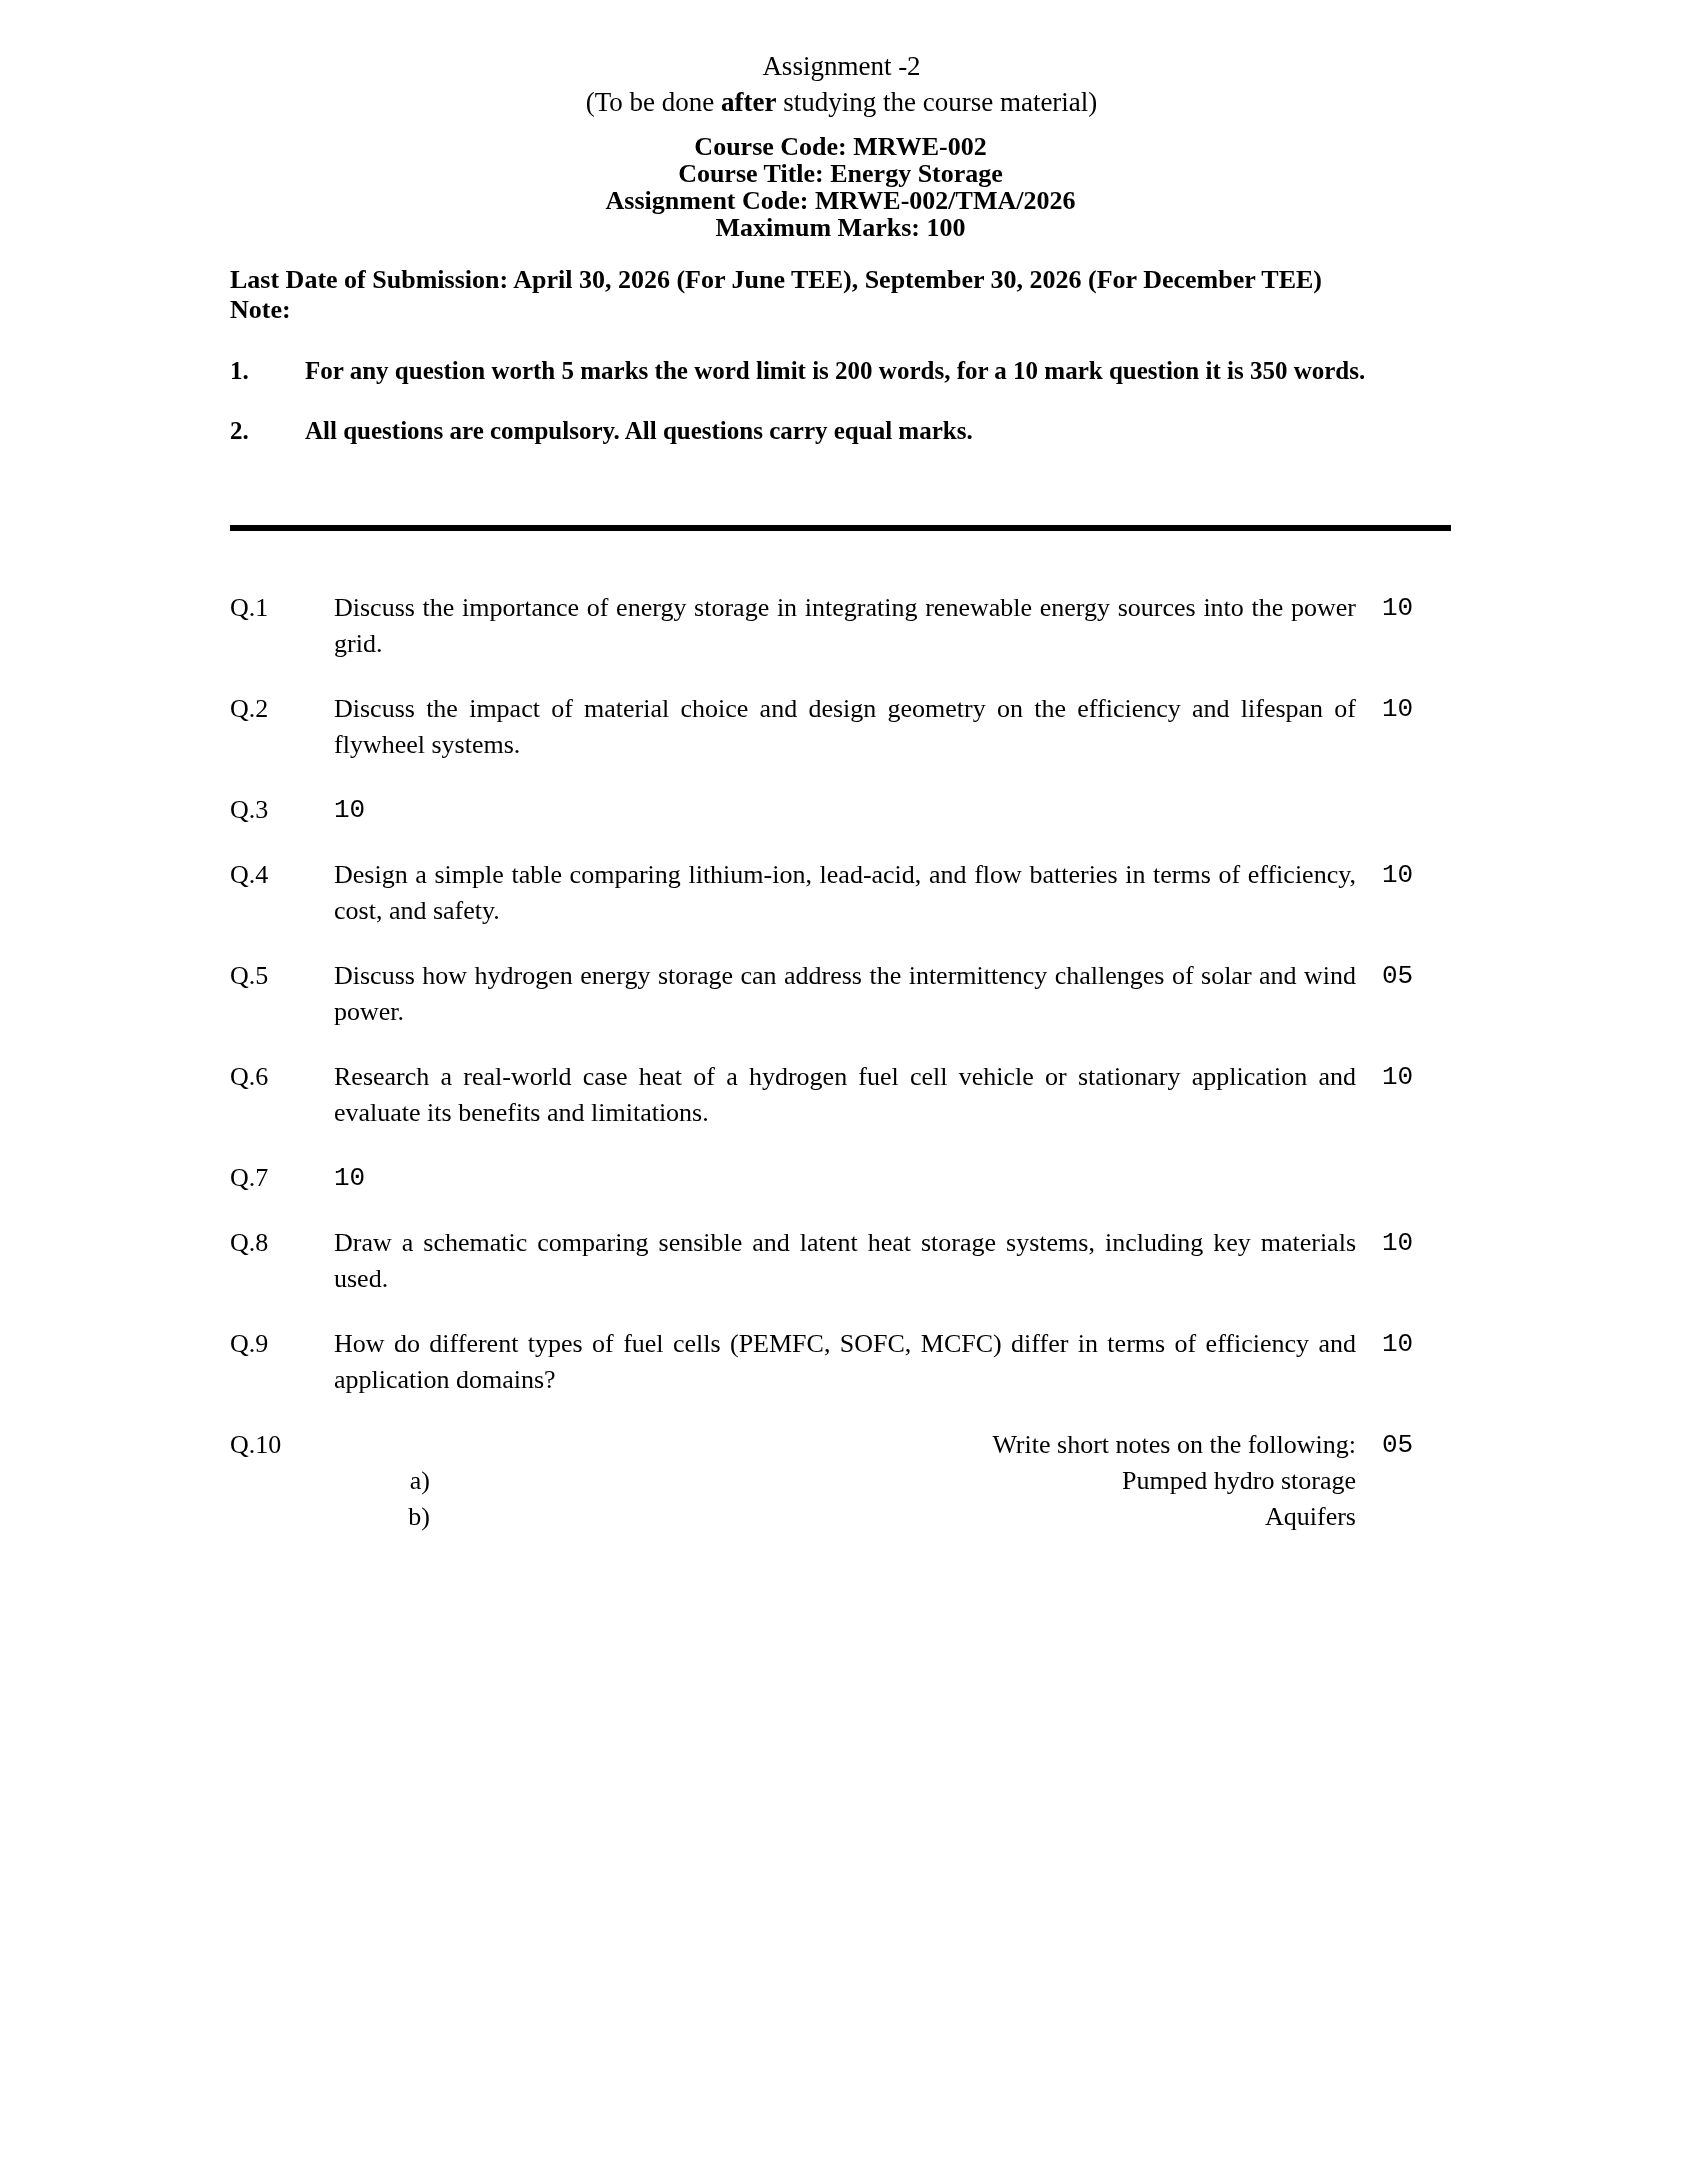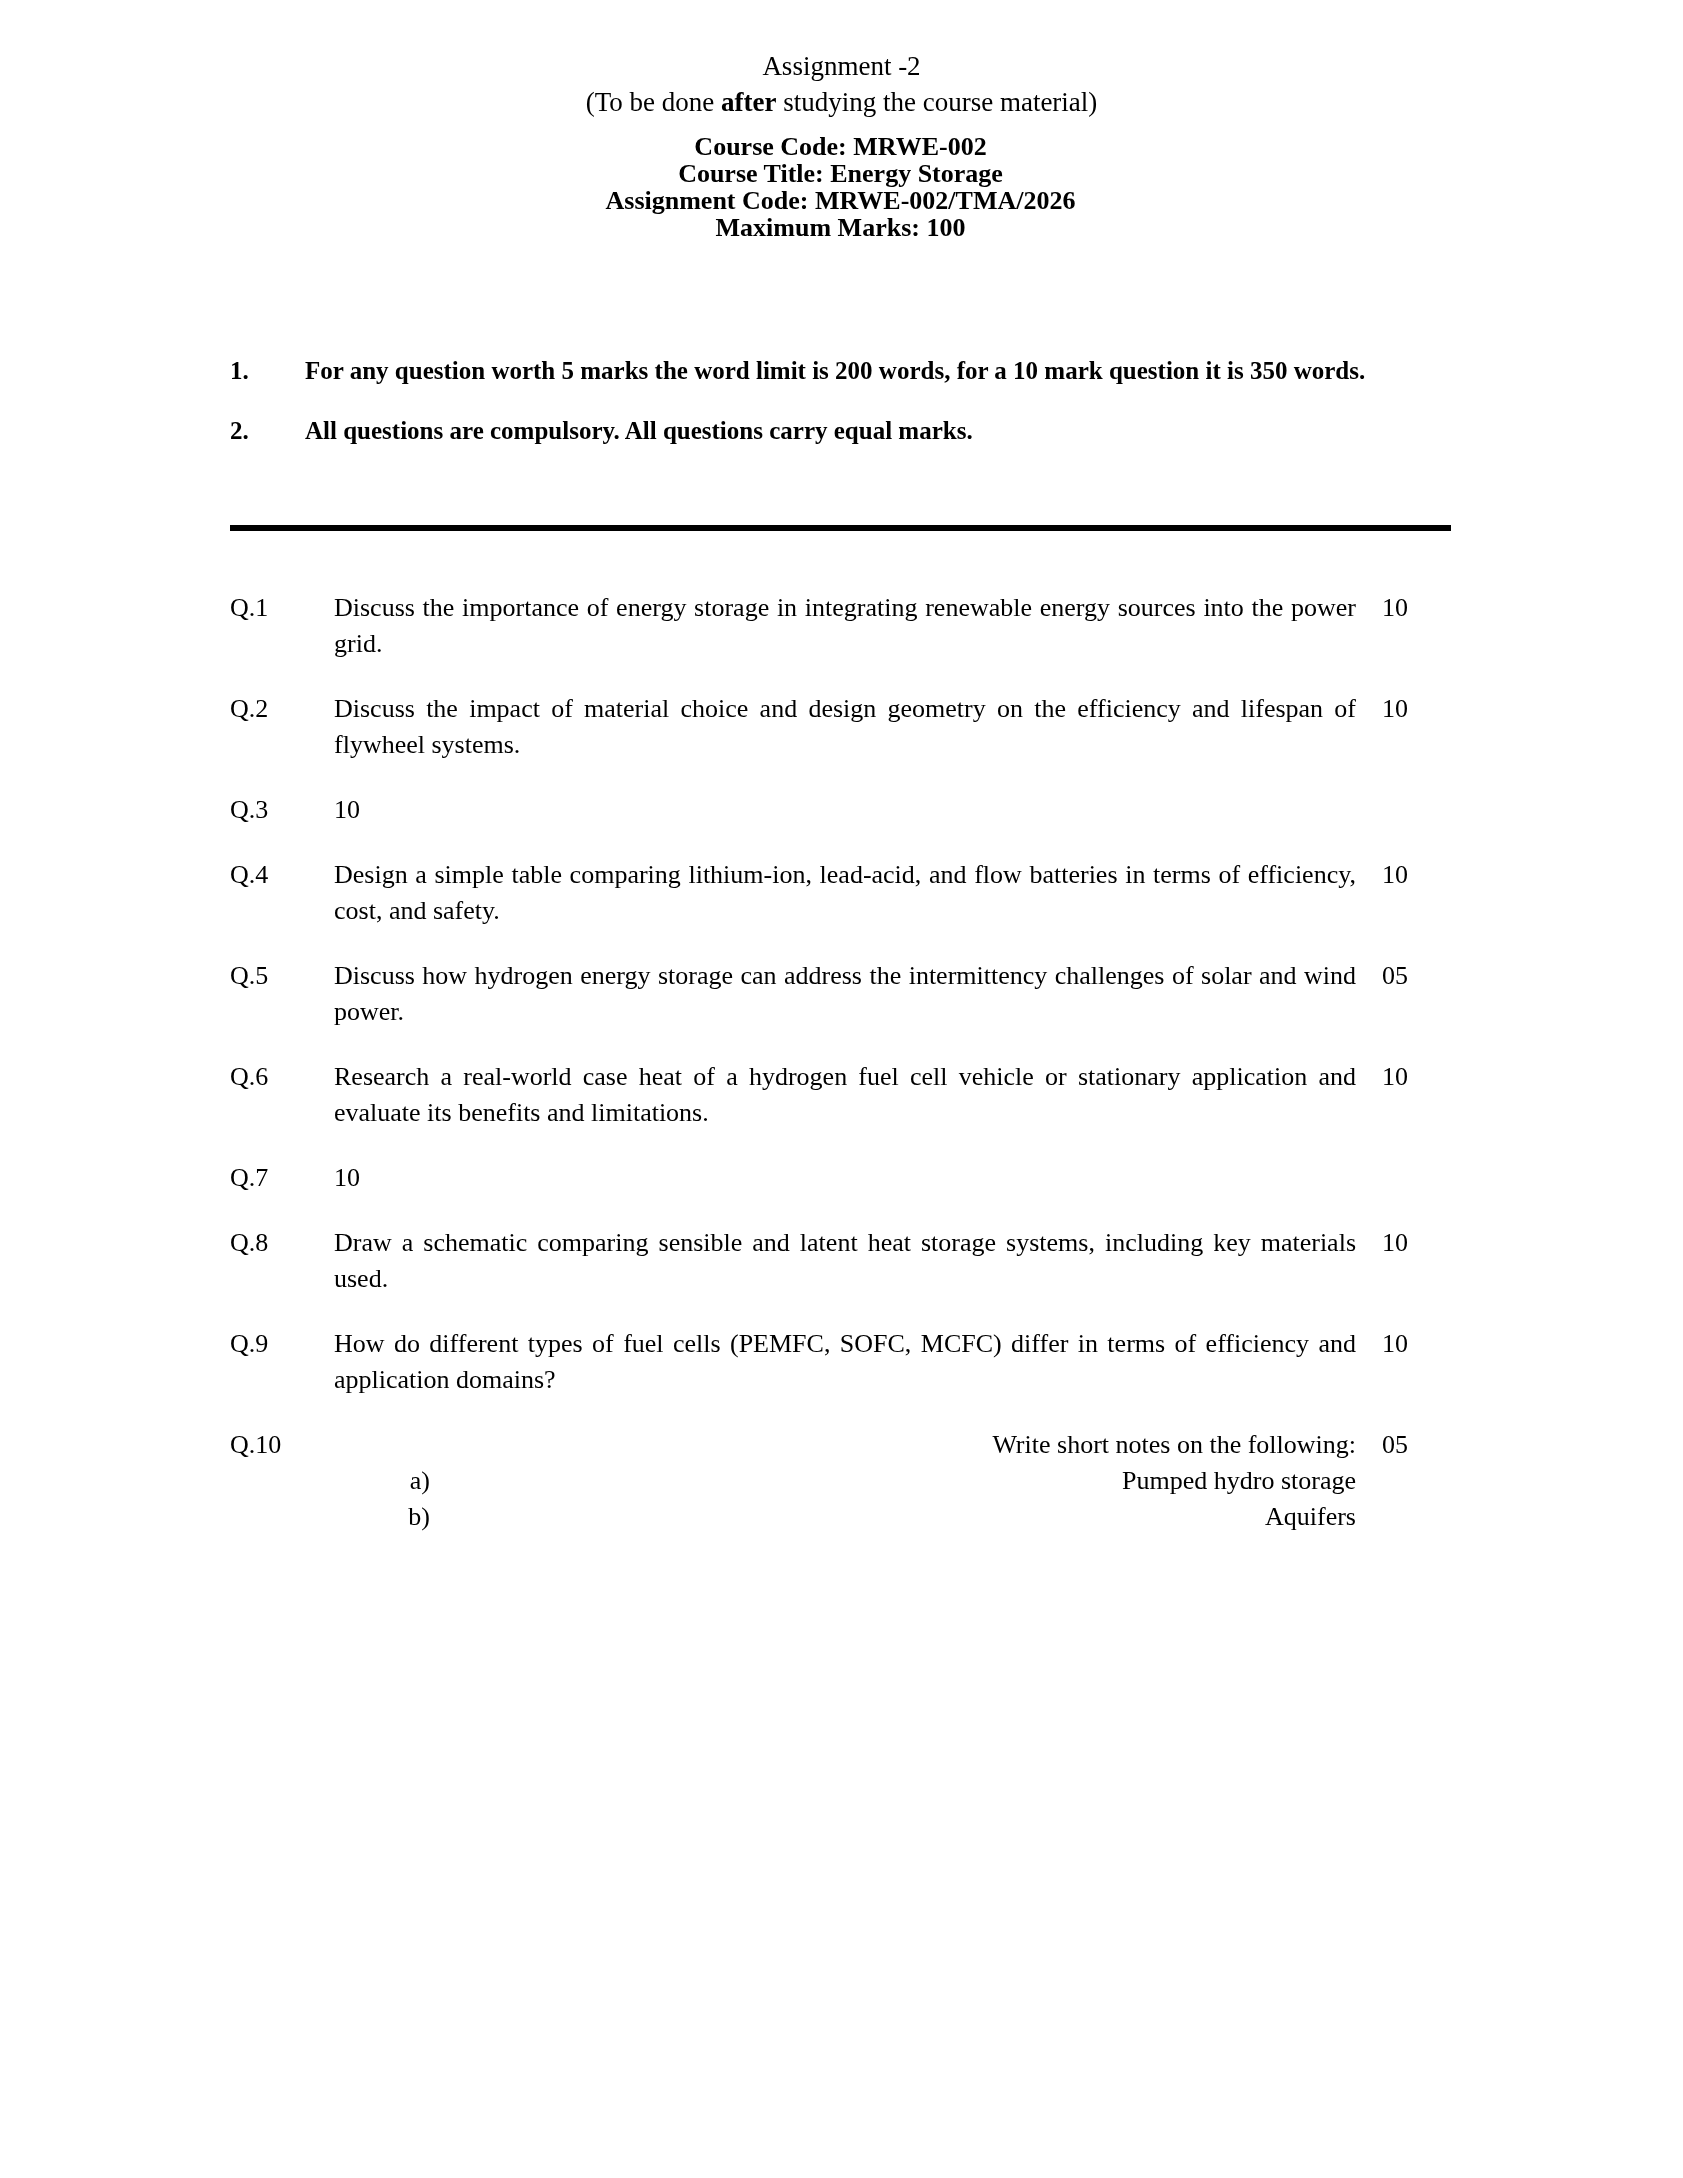--- a/index.html
+++ b/index.html
@@ -129,20 +129,21 @@
     flex: 1 1 auto;
     text-align: justify;
     text-justify: inter-word;
     padding-right: 26px;
   }
   .q-body.no-justify { text-align: right; }
   .q-marks {
     flex: 0 0 69px;
     width: 69px;
     text-align: left;
+    font-family: Liberation Mono, monospace;
   }
   .sublist {
     margin: 0;
     padding: 0;
     list-style: none;
   }
   .sub-item {
     display: flex;
     align-items: flex-start;
     padding-left: 48px;
@@ -163,20 +164,24 @@
     <span class="title-sub"><span>(To be done </span><span class="bold-inline">after</span><span> studying the course material)</span></span>
   </div>
 
   <div class="meta-block">
     <span class="meta-line">Course Code: MRWE-002</span>
     <span class="meta-line">Course Title: Energy Storage</span>
     <span class="meta-line">Assignment Code: MRWE-002/TMA/2026</span>
     <span class="meta-line">Maximum Marks: 100</span>
   </div>
 
+  <div class="lastdate-block">
+    <span class="lastdate-line">Last Date of Submission: April 30, 2026 (For June TEE), September 30, 2026 (For December TEE)</span>
+    <span class="note-label">Note:</span>
+  </div>
 
   <div class="notes">
     <div class="note-item">
       <span class="note-num">1.</span>
       <span class="note-text">For any question worth 5 marks the word limit is 200 words, for a 10 mark question it is 350 words.</span>
     </div>
     <div class="note-item">
       <span class="note-num">2.</span>
       <span class="note-text">All questions are compulsory. All questions carry equal marks.</span>
     </div>

